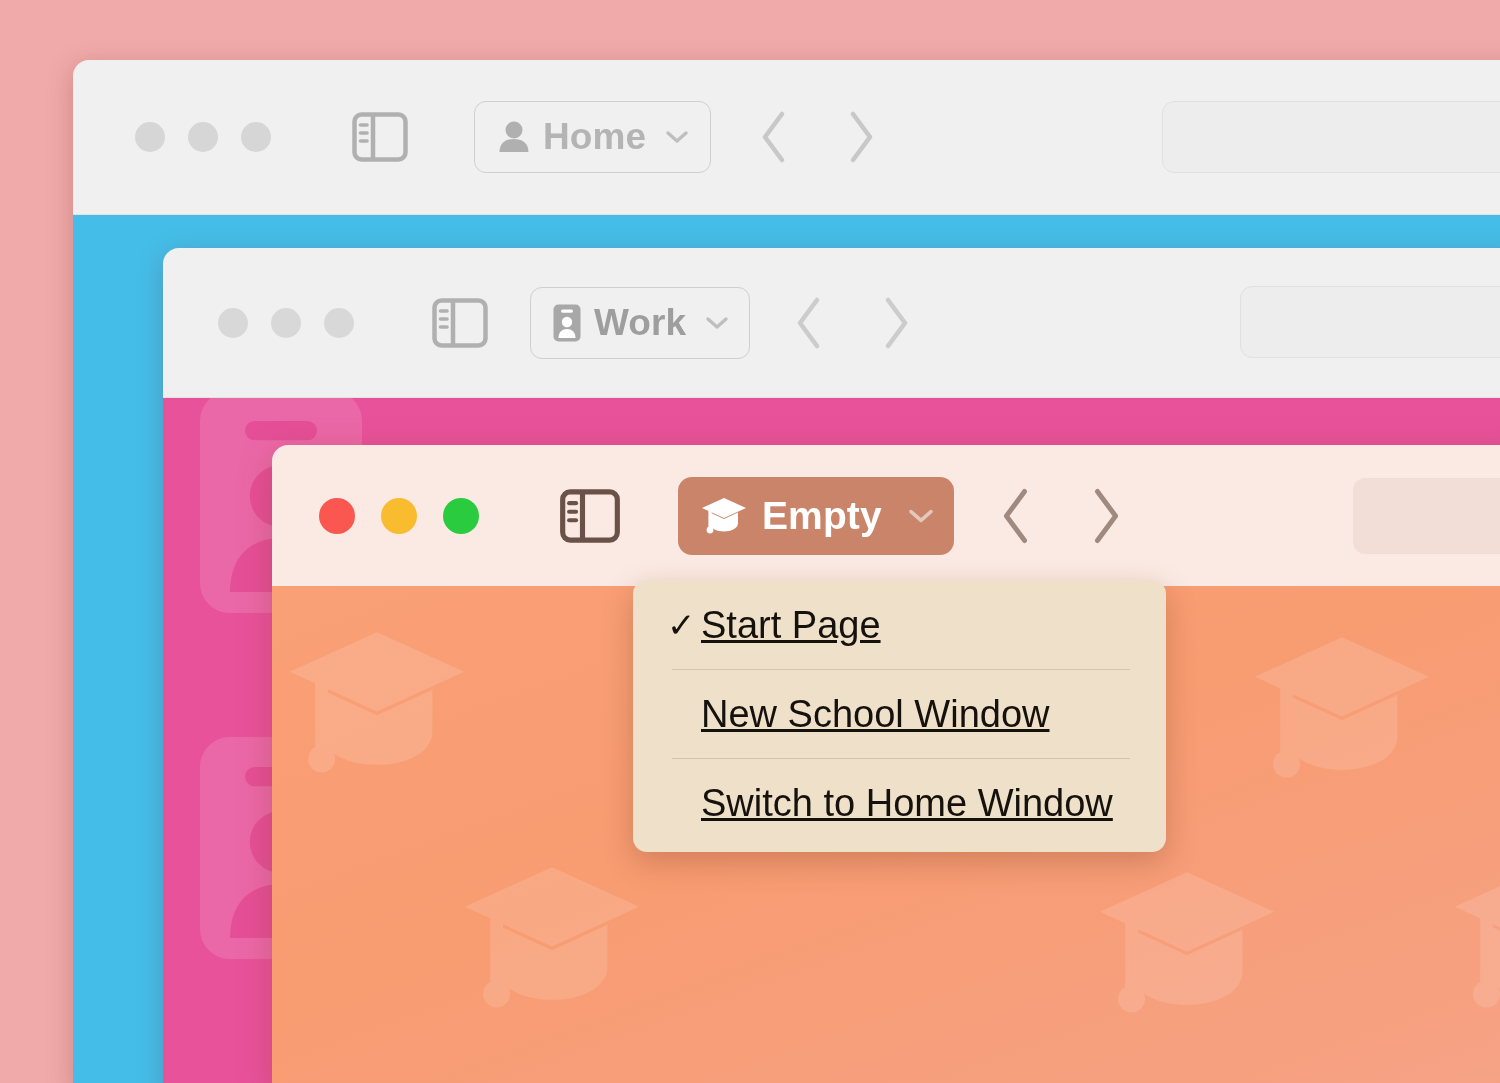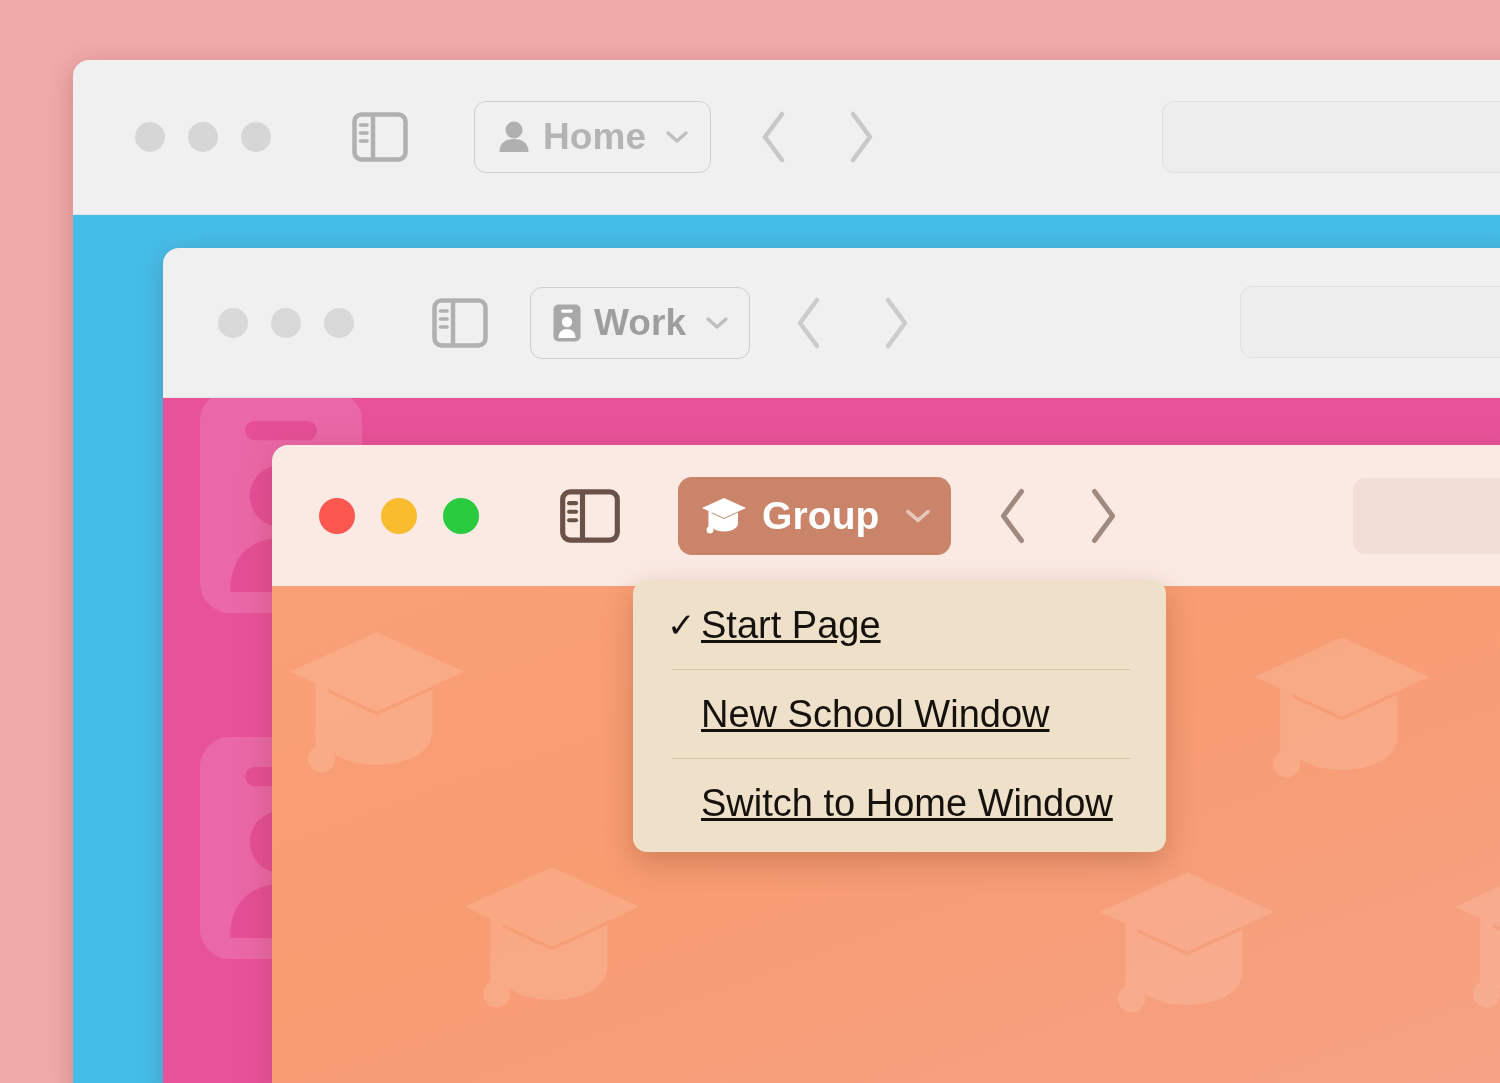--- a/index.html
+++ b/index.html
@@ -372,21 +372,21 @@
         </svg>
       </span>
 
       <div class="pill">
         <svg width="48" height="44" viewBox="0 0 48 44">
           <path d="M24 4 L46 14 L24 24 L2 14 Z" fill="#FFFFFF"></path>
           <path d="M10 18.5 L10 29 C10 34.5 16.8 37.5 24 37.5 C31.2 37.5 38 34.5 38 29 L38 18.5 L24 25 Z" fill="#FFFFFF"></path>
           <path d="M10 15 L10 34" stroke="#FFFFFF" stroke-width="3.2" stroke-linecap="round"></path>
           <circle cx="10" cy="36" r="3.4" fill="#FFFFFF"></circle>
         </svg>
-        <span class="pill-label">Group</span>
+        <span class="pill-label">Empty</span>
         <svg width="30" height="20" viewBox="0 0 26 18" style="margin-left:10px">
           <polyline points="4,5 13,13 22,5" fill="none" stroke="#E5C8BC" stroke-width="3.2" stroke-linecap="round" stroke-linejoin="round"></polyline>
         </svg>
       </div>
 
       <div class="navs">
         <svg width="32" height="58" viewBox="0 0 30 54">
           <polyline points="23,4 6,27 23,50" fill="none" stroke="#A0897E" stroke-width="4.6" stroke-linecap="round" stroke-linejoin="round"></polyline>
         </svg>
         <svg width="32" height="58" viewBox="0 0 30 54">

